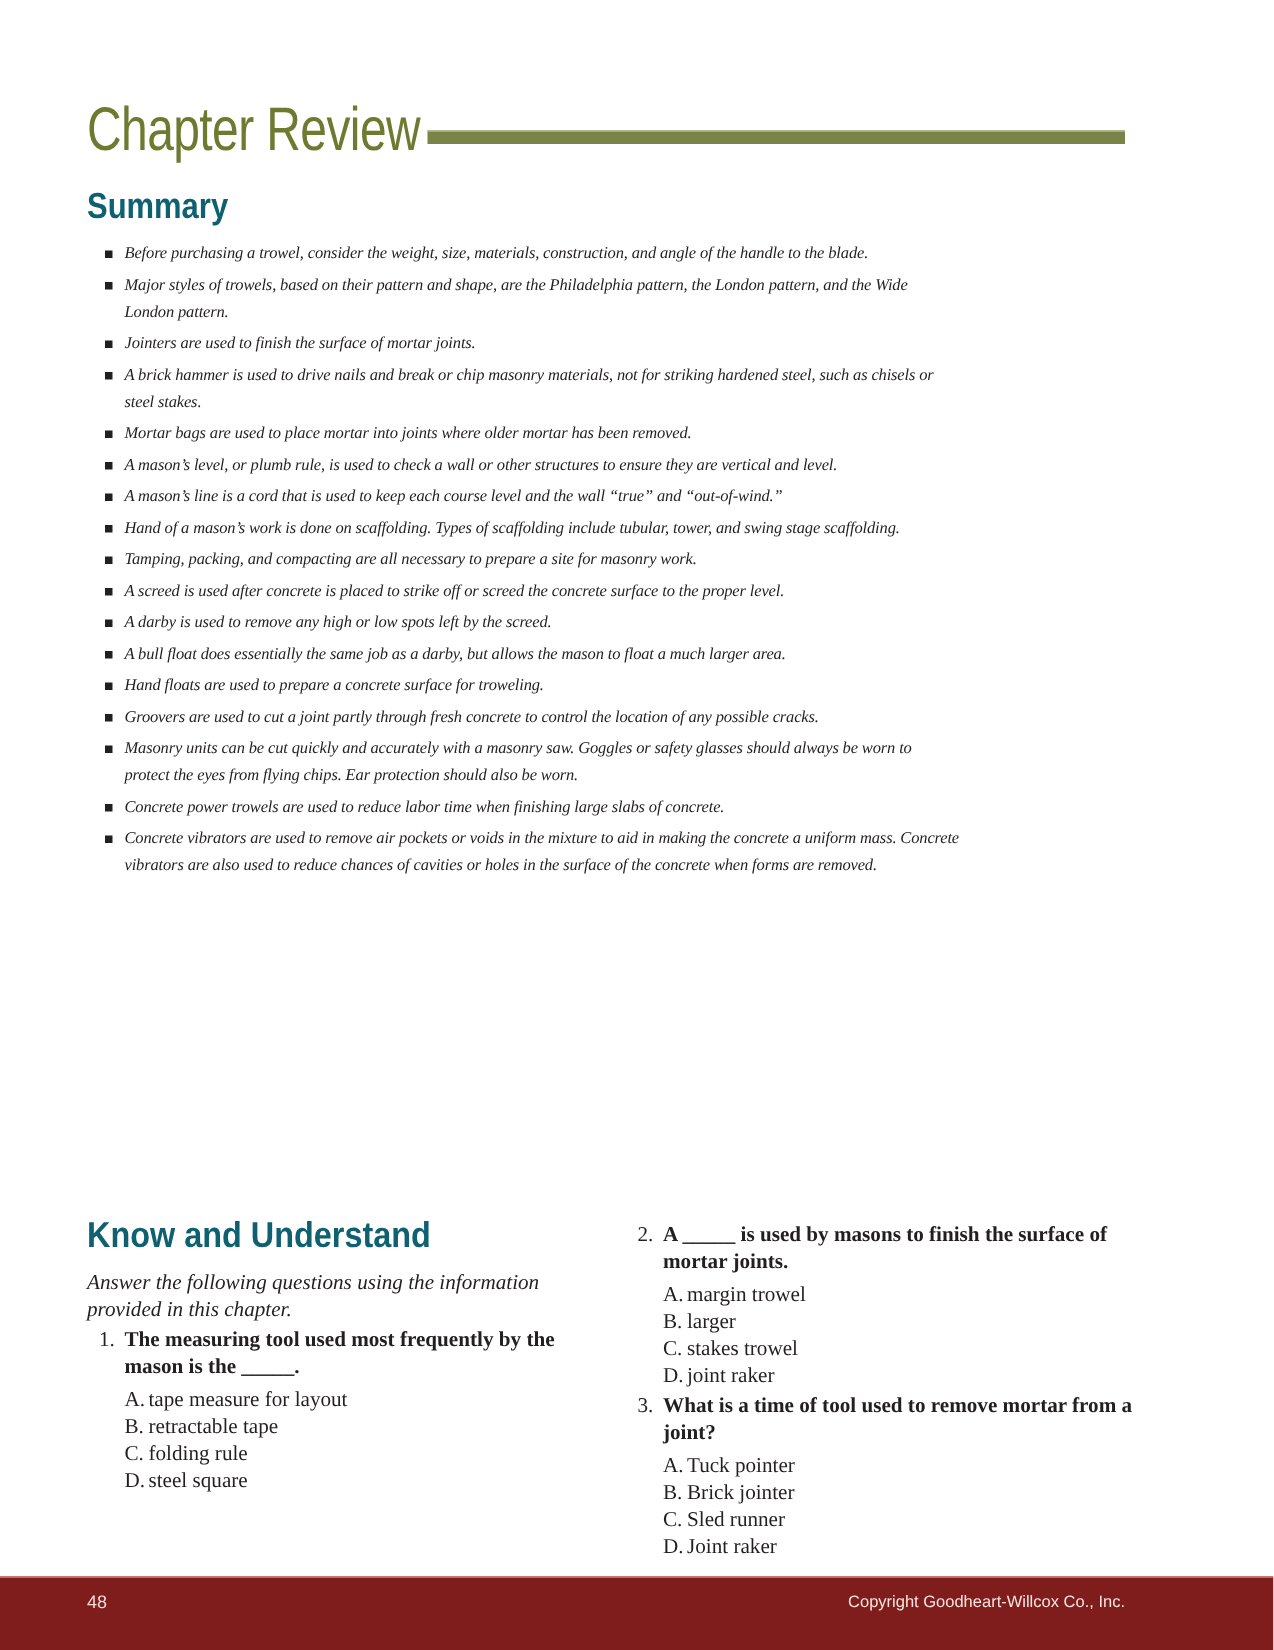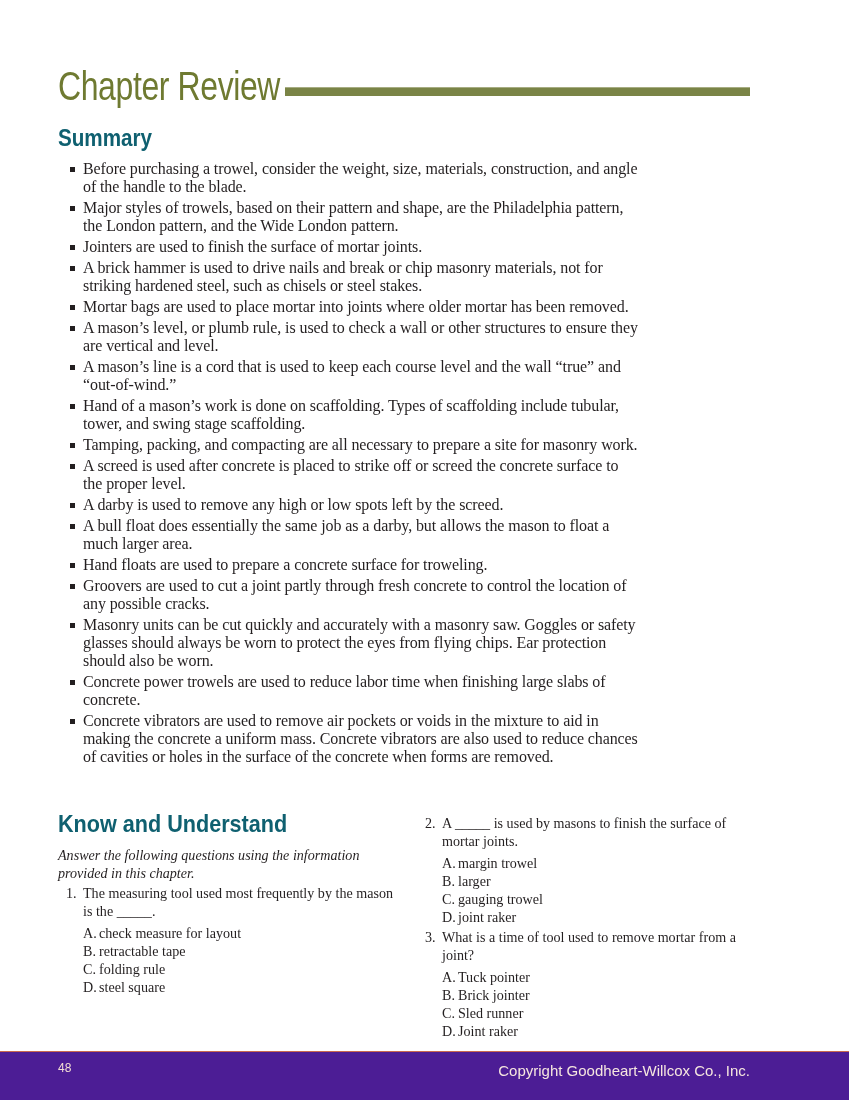--- a/index.html
+++ b/index.html
@@ -6,38 +6,38 @@
   body { width:849px; height:1100px; position:relative; overflow:hidden;
          font-family:"Liberation Serif", "DejaVu Serif", serif; color:#231f20; }
   .chapter-title-row { position:absolute; left:58px; top:62px; width:692px; height:48px; display:flex; align-items:flex-end; }
   .chapter-title { font-family:"Liberation Sans", sans-serif; font-size:41px; color:#6f7a31;
                    transform:scaleX(0.78); transform-origin:left center; white-space:nowrap; letter-spacing:-0.5px; margin:0; font-weight:normal; width:226px; }
   .title-rule { position:absolute; left:227px; top:25px; width:465px; height:8px; background:#7a8446; border-top:1px solid #a7ad82; }
   .summary-head { position:absolute; left:58px; top:124px; margin:0;
                   font-family:"Liberation Sans", sans-serif; font-weight:bold; font-size:24px; color:#0f6070;
                   transform:scaleX(0.86); transform-origin:left top; }
   .summary-list { position:absolute; left:70px; top:160px; width:570px; margin:0; padding:0; list-style:none; }
-  .summary-list li { position:relative; padding-left:13px; font-size:16px; line-height:18px; margin-bottom:3px; letter-spacing:-0.1px; }
+  .summary-list li { position:relative; padding-left:13px; font-size:11px; line-height:18px; margin-bottom:3px; letter-spacing:-0.1px;font-style:italic; }
   .summary-list li::before { content:""; position:absolute; left:0; top:7px; width:5px; height:5px; background:#231f20; }
   .know-head { position:absolute; left:58px; top:810px; margin:0;
                font-family:"Liberation Sans", sans-serif; font-weight:bold; font-size:24px; color:#0f6070;
                transform:scaleX(0.9); transform-origin:left top; white-space:nowrap; }
   .instructions { position:absolute; left:58px; top:846px; width:330px; margin:0; font-style:italic; font-size:14.1px; line-height:18px; }
   .col-left { position:absolute; left:66px; top:884px; width:330px; }
   .col-right { position:absolute; left:425px; top:814px; width:335px; }
   .question { font-size:14.1px; line-height:18px; }
   .q-stem { display:flex; }
   .q-num { width:17px; flex:none; }
-  .q-text { flex:1; }
+  .q-text { flex:1;font-weight:bold; }
   .options { list-style:none; margin:4px 0 0 17px; padding:0; }
   .options li { font-size:14.1px; line-height:18px; display:flex; }
   .opt-letter { width:16px; flex:none; }
-  .footer { position:absolute; left:0; top:1051px; width:849px; height:49px; background:#4c1d95; border-top:1px solid #c96a4e; }
+  .footer { position:absolute; left:0; top:1051px; width:849px; height:49px; background:#7f1d1d; border-top:1px solid #c96a4e; }
   .page-num { position:absolute; left:58px; top:9px; font-family:"Liberation Sans", sans-serif; font-size:12px; color:#f3ddd4; }
-  .copyright { position:absolute; right:99px; top:10px; font-family:"Liberation Sans", sans-serif; font-size:15px; color:#f6e6df; }
+  .copyright { position:absolute; right:99px; top:10px; font-family:"Liberation Sans", sans-serif; font-size:11px; color:#f6e6df; }
 </style>
 </head>
 <body>
 
 <div class="chapter-title-row">
   <h1 class="chapter-title">Chapter Review</h1>
   <div class="title-rule"></div>
 </div>
 
 <h2 class="summary-head">Summary</h2>
@@ -67,21 +67,21 @@
 
 <div class="col-left">
   <div class="question">
     <div class="q-stem">
       <span class="q-num">1.</span>
       <span class="q-text">The measuring tool used most frequently by the mason is the _____.</span>
     </div>
     <ul class="options">
       <li>
           <span class="opt-letter">A.</span>
-          <span>check measure for layout</span>
+          <span>tape measure for layout</span>
         </li>
       <li>
           <span class="opt-letter">B.</span>
           <span>retractable tape</span>
         </li>
       <li>
           <span class="opt-letter">C.</span>
           <span>folding rule</span>
         </li>
       <li>
@@ -102,21 +102,21 @@
       <li>
           <span class="opt-letter">A.</span>
           <span>margin trowel</span>
         </li>
       <li>
           <span class="opt-letter">B.</span>
           <span>larger</span>
         </li>
       <li>
           <span class="opt-letter">C.</span>
-          <span>gauging trowel</span>
+          <span>stakes trowel</span>
         </li>
       <li>
           <span class="opt-letter">D.</span>
           <span>joint raker</span>
         </li>
     </ul>
   </div>
   <div class="question" style="margin-top:2px;">
     <div class="q-stem">
       <span class="q-num">3.</span>

